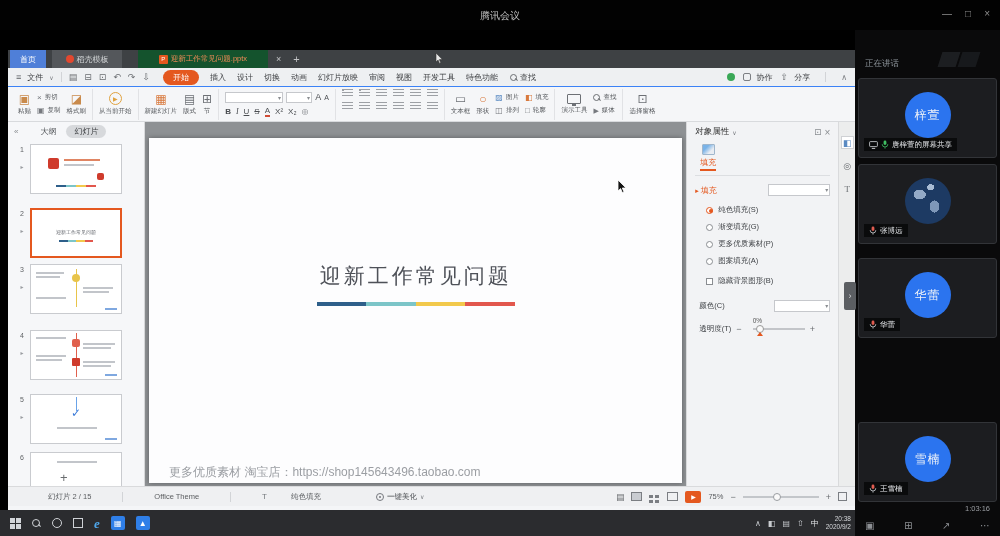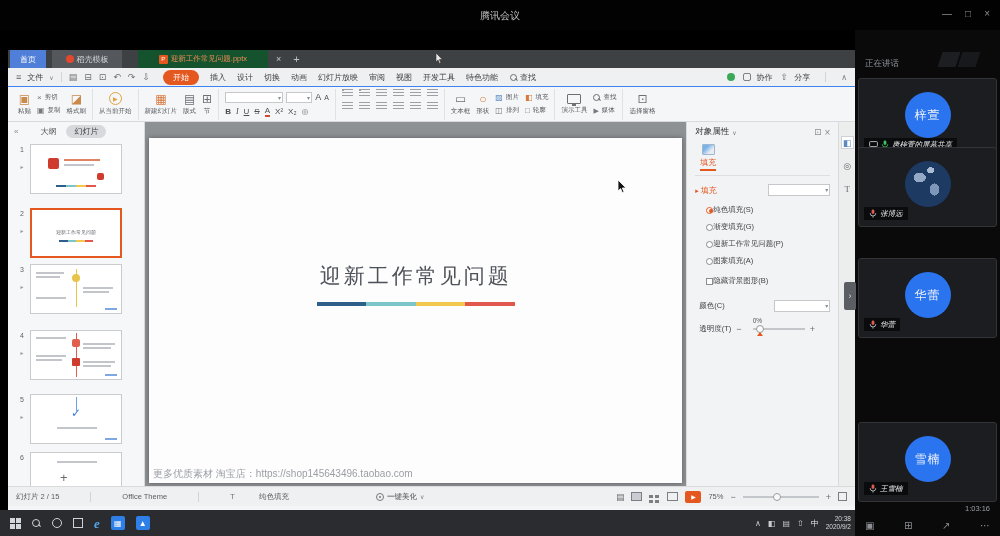--- a/index.html
+++ b/index.html
@@ -113,39 +113,39 @@
   .addslide { position:absolute; left:52px; bottom:1px; font-size:13px; color:#6a6d70; }
 
   .lc0{background:var(--line_a);} .lc1{background:var(--line_b);} .lc2{background:var(--line_c);} .lc3{background:var(--line_d);}
 
   
   .canvas { width:553px; background:var(--canvas); position:relative; }
   .slide { position:absolute; left:4px; right:4px; top:16px; bottom:3px; background:#fdfdfe; box-shadow:0 0 5px rgba(0,0,0,.35); }
   .slide-title { position:absolute; left:0; right:0; top:124px; text-align:center; font-family:"DejaVu Serif","Liberation Serif",serif; font-size:21px; letter-spacing:3px; color:#4e5158; }
   .slide-line { position:absolute; left:50%; transform:translateX(-50%); top:164px; width:198px; height:3.5px; display:flex; }
   .slide-line span { flex:1; }
-  .watermark { position:absolute; left:4px; bottom:2px; font-size:10px; color:#9b9ea3; }
+  .watermark { position:absolute; left:20px; bottom:2px; font-size:12px; color:#9b9ea3; }
 
   .cursor { position:absolute; z-index:50; }
 
   
   .props { width:155px; background:#f2f3f5; border-left:1px solid #d8d9db; position:relative; font-size:7.5px; color:#3f4246; padding:4px 8px; }
   .prophead { display:flex; align-items:center; gap:3px; font-size:8.5px; color:#333; }
   .prophead .sp { flex:1; }
   .i-dock::before{content:"⊡"; color:#8a8d91; font-size:9px;}
   .i-close::before{content:"×"; color:#8a8d91; font-size:10px;}
   .ptabblock { margin-top:6px; width:26px; display:flex; flex-direction:column; align-items:center; gap:2px; }
   .i-fillbig { width:13px; height:11px; background:linear-gradient(135deg,#7ab3e8 30%,#e8ecf2 70%); border:1px solid #9fb6cc; border-radius:1px; }
   .ptab { color:var(--accent); font-size:8px; border-bottom:2px solid var(--accent); padding-bottom:1px; }
   .phr { height:1px; background:#dcdee1; margin:4px 0 8px; }
   .secrow { display:flex; align-items:center; margin-bottom:9px; }
   .i-tri::before{content:"▸"; color:var(--accent); font-size:7px; margin-right:2px;}
   .sectitle { color:var(--accent); font-size:8px; }
   .secrow .combo { margin-left:auto; width:62px; height:12px; }
-  .optrow { display:flex; align-items:center; margin:0 0 7px 4px;padding-left:7px; }
+  .optrow { display:flex; align-items:center; gap:5px; margin:0 0 7px 4px;padding-left:7px; }
   .radio { width:7px; height:7px; border:1px solid #8a8d91; border-radius:50%; background:#fff; flex:0 0 auto; position:relative; }
   .radio.on { border-color:var(--accent); }
   .radio.on::after { content:""; position:absolute; left:1.5px; top:1.5px; width:4px; height:4px; border-radius:50%; background:var(--accent); }
   .chk { width:7px; height:7px; border:1px solid #8a8d91; background:#fff; flex:0 0 auto; }
   .fieldrow { display:flex; align-items:center; margin:14px 0 0 4px; }
   .fieldrow .combo { margin-left:auto; width:56px; height:12px; }
   .transrow { display:flex; align-items:center; margin:12px 0 0 4px; gap:5px; }
   .pm { font-size:9px; color:#6b6e72; }
   .ztrack2 { width:52px; height:2px; background:#c3c5c9; position:relative; margin-left:6px; }
   .zhandle2 { position:absolute; left:3px; top:-3px; width:8px; height:8px; border-radius:50%; background:#fafafa; border:1px solid #999; }
@@ -156,21 +156,21 @@
   .propstrip { width:17px; background:#eceded; border-left:1px solid #d9dadc; display:flex; flex-direction:column; align-items:center; padding-top:14px; gap:10px; }
   .sico { width:13px; height:13px; display:grid; place-items:center; font-size:9px; color:#6b6e72; }
   .sico.sel { background:#fff; border:1px solid #cfd1d4; }
   .i-propfill::before{content:"◧"; color:#5a8ac2;}
   .i-spark::before{content:"◎";}
   .i-text-t::before{content:"T"; font-family:"Liberation Serif",serif;}
   .collapse-tab { position:absolute; left:836px; top:160px; width:12px; height:28px; background:#5b5e62; border-radius:2px; color:#d6d7d9; font-size:9px; display:grid; place-items:center; z-index:40; }
 
   
   .statusbar { height:20px; background:#eff0f2; border-top:1px solid #d9dadc; display:flex; align-items:center; padding:0 8px; font-size:7.5px; color:#5a5d60; position:relative; }
-  .statusbar .lg { display:flex; align-items:center; gap:24px; }
+  .statusbar .lg { display:flex; align-items:center; gap:24px;margin-left:32px; }
   .i-font-t::before{content:"T"; font-size:8px; color:#76797e;}
   .beaut { position:absolute; left:368px; top:0; bottom:0; display:flex; align-items:center; gap:3px; color:#4a4d51; }
   .b-ico { width:8px; height:8px; border:1px solid #76797e; border-radius:50%; position:relative; }
   .b-ico::after { content:""; position:absolute; left:2px; top:2px; width:2px; height:2px; background:#76797e; border-radius:50%; }
   .srt { margin-left:auto; display:flex; align-items:center; gap:7px; }
   .i-notes::before{content:"▤"; color:#6b6e72; font-size:9px;}
   .vico { width:11px; height:9px; border:1px solid #7b7e83; }
   .vico.sel { background:#c9ccd1; }
   .vgrid { width:4px; height:3px; background:#7b7e83; box-shadow:6px 0 #7b7e83,0 5px #7b7e83,6px 5px #7b7e83; margin-right:7px; }
   .pbtn { width:16px; height:12px; background:var(--accent); border-radius:2px; display:grid; place-items:center; }
@@ -205,21 +205,21 @@
   .sb-logo { position:absolute; right:16px; top:22px; width:44px; height:16px; opacity:.9; }
   .sb-logo i { position:absolute; top:0; width:18px; height:15px; background:#1f2124; transform:skewX(-18deg); }
   .sb-logo i.l2 { left:20px; background:#191b1e; }
   .tile { position:absolute; left:3px; width:139px; height:80px; background:var(--tile_bg); border:1px solid #323438; border-radius:3px; }
   .avatar { position:absolute; left:50%; top:13px; transform:translateX(-50%); width:46px; height:46px; border-radius:50%; background:var(--avatar_blue); color:#eef2f8; font-size:12px; letter-spacing:1px; display:grid; place-items:center; }
   .avatar.globe { background:
       radial-gradient(10px 8px at 32% 36%, #93a9c6 60%, transparent 61%),
       radial-gradient(8px 10px at 64% 62%, #7e97b8 60%, transparent 61%),
       radial-gradient(6px 5px at 56% 20%, #a9bcd4 60%, transparent 61%),
       #1d3a63; }
-  .nametag { position:absolute; left:5px; bottom:6px; background:rgba(0,0,0,.62); border-radius:0; padding:1.5px 5px; font-size:7.5px; color:#e4e6e9; display:flex; align-items:center; gap:3px; max-width:126px; white-space:nowrap;font-style:italic; }
+  .nametag { position:absolute; left:5px; bottom:6px; background:rgba(0,0,0,.62); border-radius:0; padding:1.5px 5px; font-size:7.5px; color:#e4e6e9; display:flex; align-items:center; gap:3px; max-width:126px; white-space:nowrap; }
   .sb-timer { position:absolute; right:10px; top:474px; font-size:7.5px; color:#9b9ea3; }
   .sb-bottom { position:absolute; left:10px; right:10px; bottom:5px; display:flex; justify-content:space-between; color:#8d9094; font-size:10px; }
   .sb-b1::before{content:"▣";} .sb-b2::before{content:"⊞";} .sb-b3::before{content:"↗";} .sb-b4::before{content:"⋯";}
 </style>
 </head>
 <body>
 
 <div class="stage">
 
   <div class="titlebar">
@@ -572,21 +572,21 @@
         <div class="optrow">
           <span class="radio on"></span>
           <span>纯色填充(S)</span>
         </div>
         <div class="optrow">
           <span class="radio"></span>
           <span>渐变填充(G)</span>
         </div>
         <div class="optrow">
           <span class="radio"></span>
-          <span>迎新工作常见问题(P)</span>
+          <span>更多优质素材(P)</span>
         </div>
         <div class="optrow">
           <span class="radio"></span>
           <span>图案填充(A)</span>
         </div>
         <div class="optrow" style="margin-top:10px;">
           <span class="chk"></span>
           <span>隐藏背景图形(B)</span>
         </div>
         <div class="fieldrow">
@@ -693,21 +693,21 @@
           </svg>
         <svg width="8" height="9" viewBox="0 0 8 9">
             <rect x="2.6" y="0.5" width="2.8" height="4.4" rx="1.4" fill="#3fbf62"></rect>
             <path d="M1.2 4.2a2.8 2.8 0 0 0 5.6 0" stroke="#3fbf62" stroke-width="0.8" fill="none"></path>
             <line x1="4" y1="7.2" x2="4" y2="8.6" stroke="#3fbf62" stroke-width="0.8"></line>
           </svg>
         <span>唐梓萱的屏幕共享</span>
       </span>
     </div>
 
-    <div class="tile" style="top:117px;">
+    <div class="tile" style="top:134px;">
       <span class="avatar globe"></span>
       <span class="nametag">
         <svg width="8" height="9" viewBox="0 0 8 9">
             <rect x="2.6" y="0.5" width="2.8" height="4.4" rx="1.4" fill="#e05c50"></rect>
             <path d="M1.2 4.2a2.8 2.8 0 0 0 5.6 0" stroke="#cfd2d6" stroke-width="0.8" fill="none"></path>
             <line x1="4" y1="7.2" x2="4" y2="8.6" stroke="#cfd2d6" stroke-width="0.8"></line>
           </svg>
         <span>张博远</span>
       </span>
     </div>

